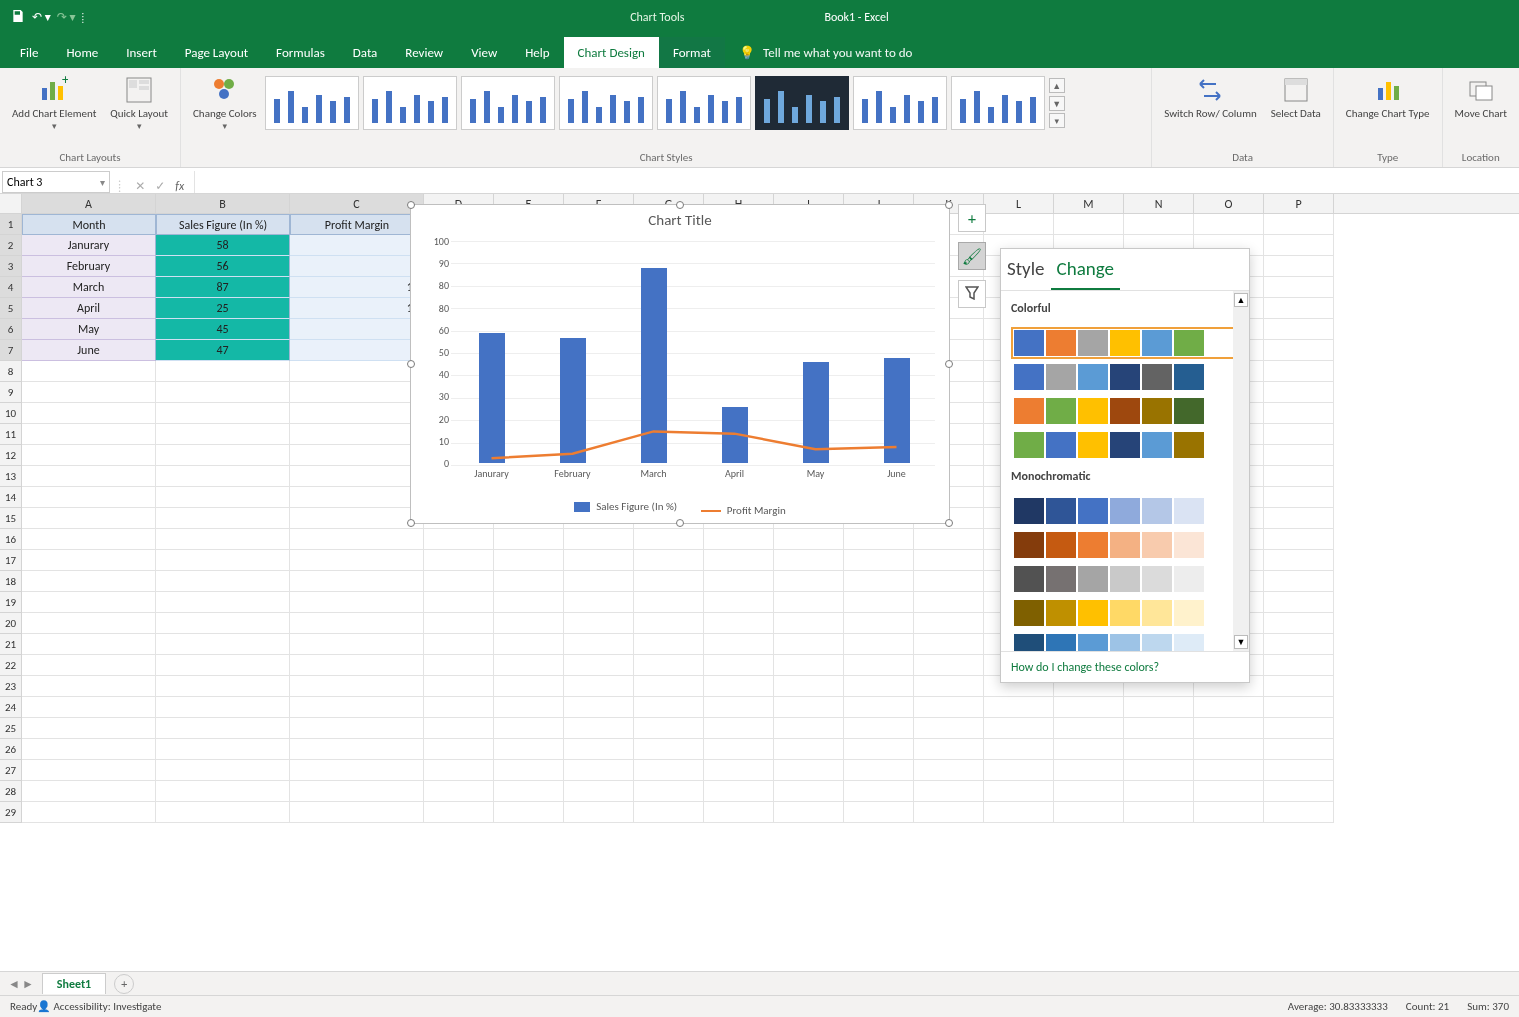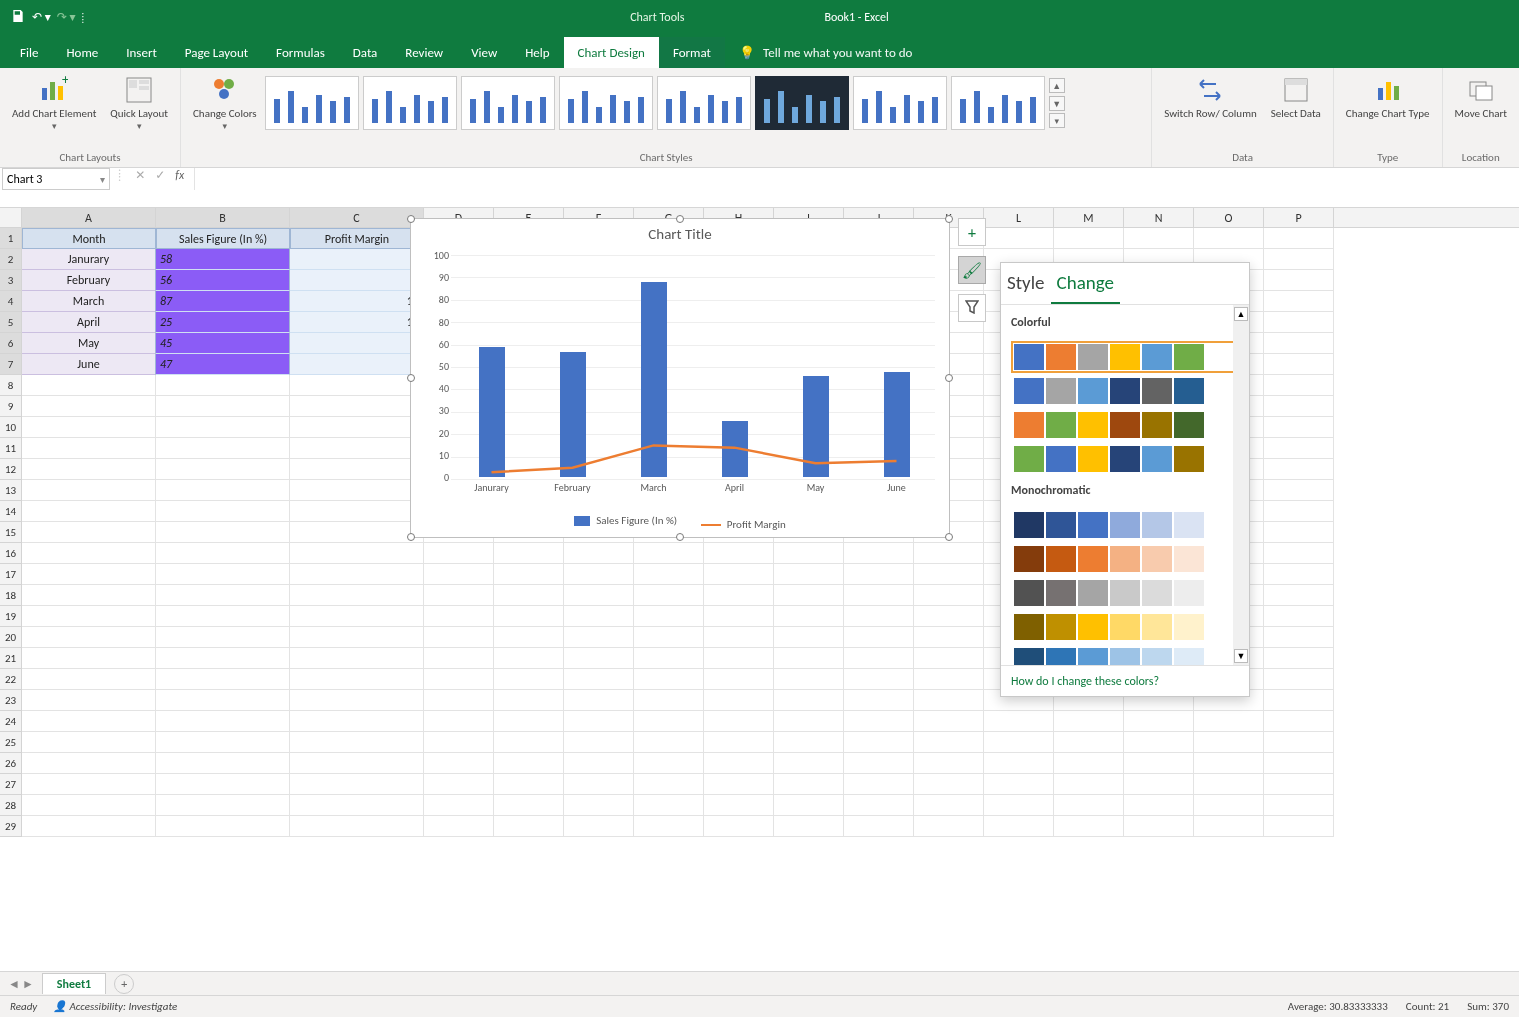--- a/index.html
+++ b/index.html
@@ -20,37 +20,37 @@
 .ribbon-btn { display: flex; flex-direction: column; align-items: center; font-size: 11px; color: #444; padding: 2px 6px; text-align: center; line-height: 1.15; min-width: 54px;}
 .ribbon-btn .micon { width: 32px; height: 32px; display:flex; align-items:center; justify-content:center; margin-bottom:2px;}
 .ribbon-group-label { text-align: center; font-size: 11px; color: #6b6b6b; padding: 2px 0 1px; }
 .chart-styles { display:flex; gap:4px; padding-top:4px; }
 .style-thumb { width: 94px; height: 54px; background: #fff; border: 1px solid #ccc; position:relative; display:flex; align-items:flex-end; justify-content:space-around; padding:6px 4px;}
 .style-thumb.dark { background:#1f2a36; border-color:#1f2a36;}
 .style-thumb .bar { width:6px; background:#4472c4; }
 .style-thumb.dark .bar{ background:#6fa8dc;}
 .style-scroll { display:flex; flex-direction:column; justify-content:space-between; width:16px; padding:2px 0;}
 .style-scroll div{ height:15px; border:1px solid #bbb; background:#f7f7f7; font-size:9px; text-align:center; line-height:13px; color:#666;}
-.formula-bar { height: 40px; display:flex; align-items:flex-start; border-bottom:1px solid #d6d6d6; font-size:12px;}
+.formula-bar { height: 26px; display:flex; align-items:flex-end; border-bottom:1px solid #d6d6d6; font-size:12px;}
 .name-box { width: 108px; border:1px solid #ccc; height:22px; margin:0 4px 0 2px; display:flex; align-items:center; justify-content:space-between; padding:0 4px; background:#fff;}
 .name-box .dd{ color:#888; font-size:10px;}
 .fx-icons { display:flex; gap:10px; padding:0 10px; color:#aaa;}
 .grid-area { position:relative; flex:1; overflow:hidden; background:#fff; }
 .col-headers { display:flex; position:absolute; top:0; left:0; right:0; height:20px; background:#f3f3f3; border-bottom:1px solid #d4d4d4; font-size:12px;}
 .corner { width:22px; border-right:1px solid #d4d4d4; background:#f3f3f3;}
 .col-h { width:134px; text-align:center; border-right:1px solid #d4d4d4; line-height:20px; color:#333;}
 .col-h.narrow{ width:70px;}
 .rows { position:absolute; top:20px; left:0; right:0; bottom:0;}
 .row { display:flex; height:21px; }
 .row-h { width:22px; background:#f3f3f3; border-right:1px solid #d4d4d4; border-bottom:1px solid #d4d4d4; text-align:center; font-size:11px; line-height:21px; color:#333;}
 .cell { width:134px; border-right:1px solid #e3e3e3; border-bottom:1px solid #e3e3e3; padding:0 4px; font-size:12px; line-height:21px; color:#222;}
 .cell.c-n { width:70px;}
 .cell.hdr { background:#d6e1ef; border:1px solid #9fb6d4; text-align:center; font-weight:400;}
 .cell.sel-a { background:#ede8f4; text-align:center; border-right:1px solid #9fb6d4; border-bottom:1px solid #cbbfe0;}
-.cell.sel-b { background:#8b5cf6; text-align:left; border-right:1px solid #9fb6d4; border-bottom:1px solid #cfe0f2;font-style:italic;}
+.cell.sel-b { background:#14b8a6; text-align:center; border-right:1px solid #9fb6d4; border-bottom:1px solid #cfe0f2;}
 .cell.sel-c { background:#eaf1fa; text-align:right; border-right:1px solid #9fb6d4; border-bottom:1px solid #cfe0f2;}
 .row-h.sel{ background:#dcdcdc;}
 .col-h.sel{ background:#dcdcdc;}
 
 .chart-obj { position:absolute; left:410px; top:10px; width:540px; height:320px; background:#fff; border:1px solid #bfbfbf;}
 .chart-obj .handle{position:absolute; width:8px; height:8px; background:#fff; border:1px solid #7a7a7a; border-radius:50%;}
 .chart-title{ text-align:center; font-size:15px; color:#595959; padding:6px 0;}
 .plot{ position:absolute; left:40px; right:14px; top:36px; bottom:60px;}
 .y-axis{ position:absolute; left:14px; top:36px; bottom:60px; width:24px; font-size:10px; color:#595959;}
 .y-tick{ position:absolute; right:0; transform:translateY(50%); }
@@ -1064,21 +1064,21 @@
   <div class="sheet-tabs">
     <div class="sheet-nav">
       <span>◄</span>
       <span>►</span>
     </div>
     <div class="sheet-tab">Sheet1</div>
     <div class="sheet-add"><span>+</span></div>
   </div>
 
   <div class="status-bar">
-    <div style="display:flex;gap:16px;align-items:flex-start;font-style:italic;">
+    <div style="display:flex;align-items:flex-start;">
       <span>Ready</span>
       <span>👤 <span>Accessibility: Investigate</span></span>
     </div>
     <div class="status-right">
       <span><span>Average:</span> <span>30.83333333</span></span>
       <span><span>Count:</span> <span>21</span></span>
       <span><span>Sum:</span> <span>370</span></span>
     </div>
   </div>
 </div>

